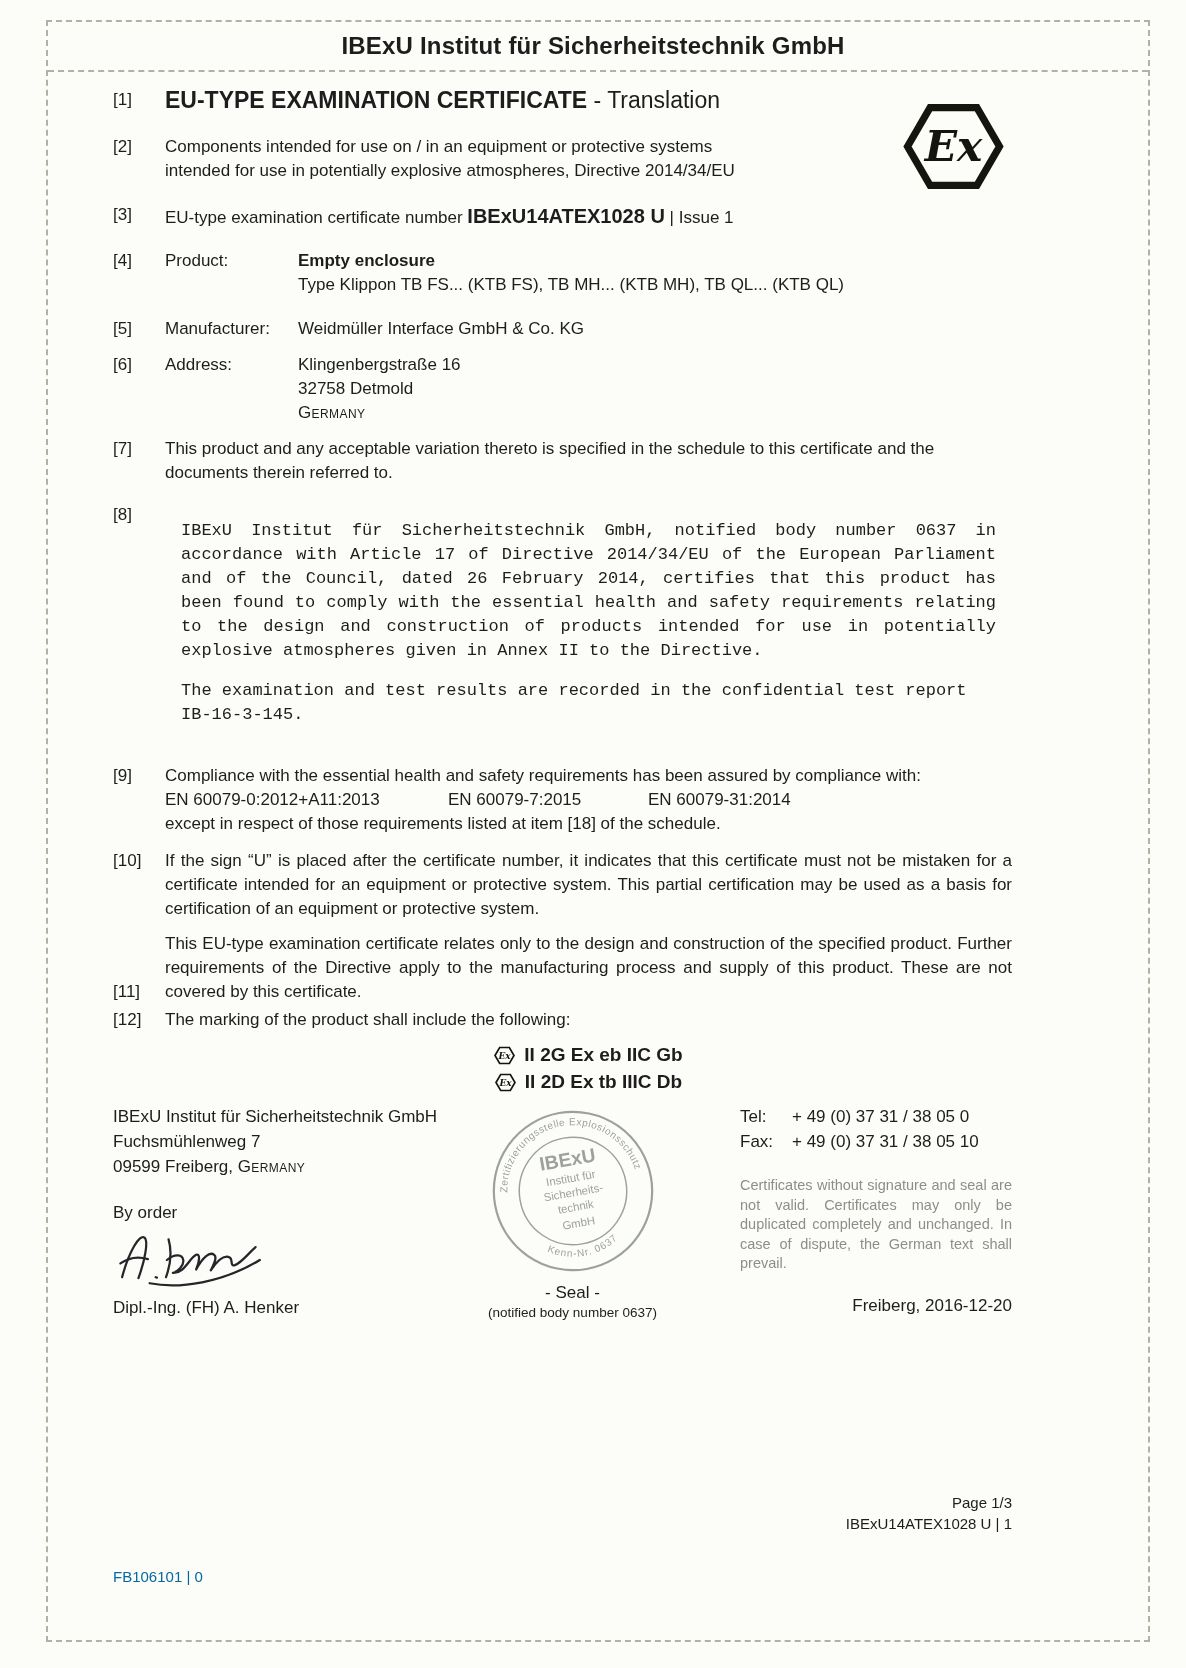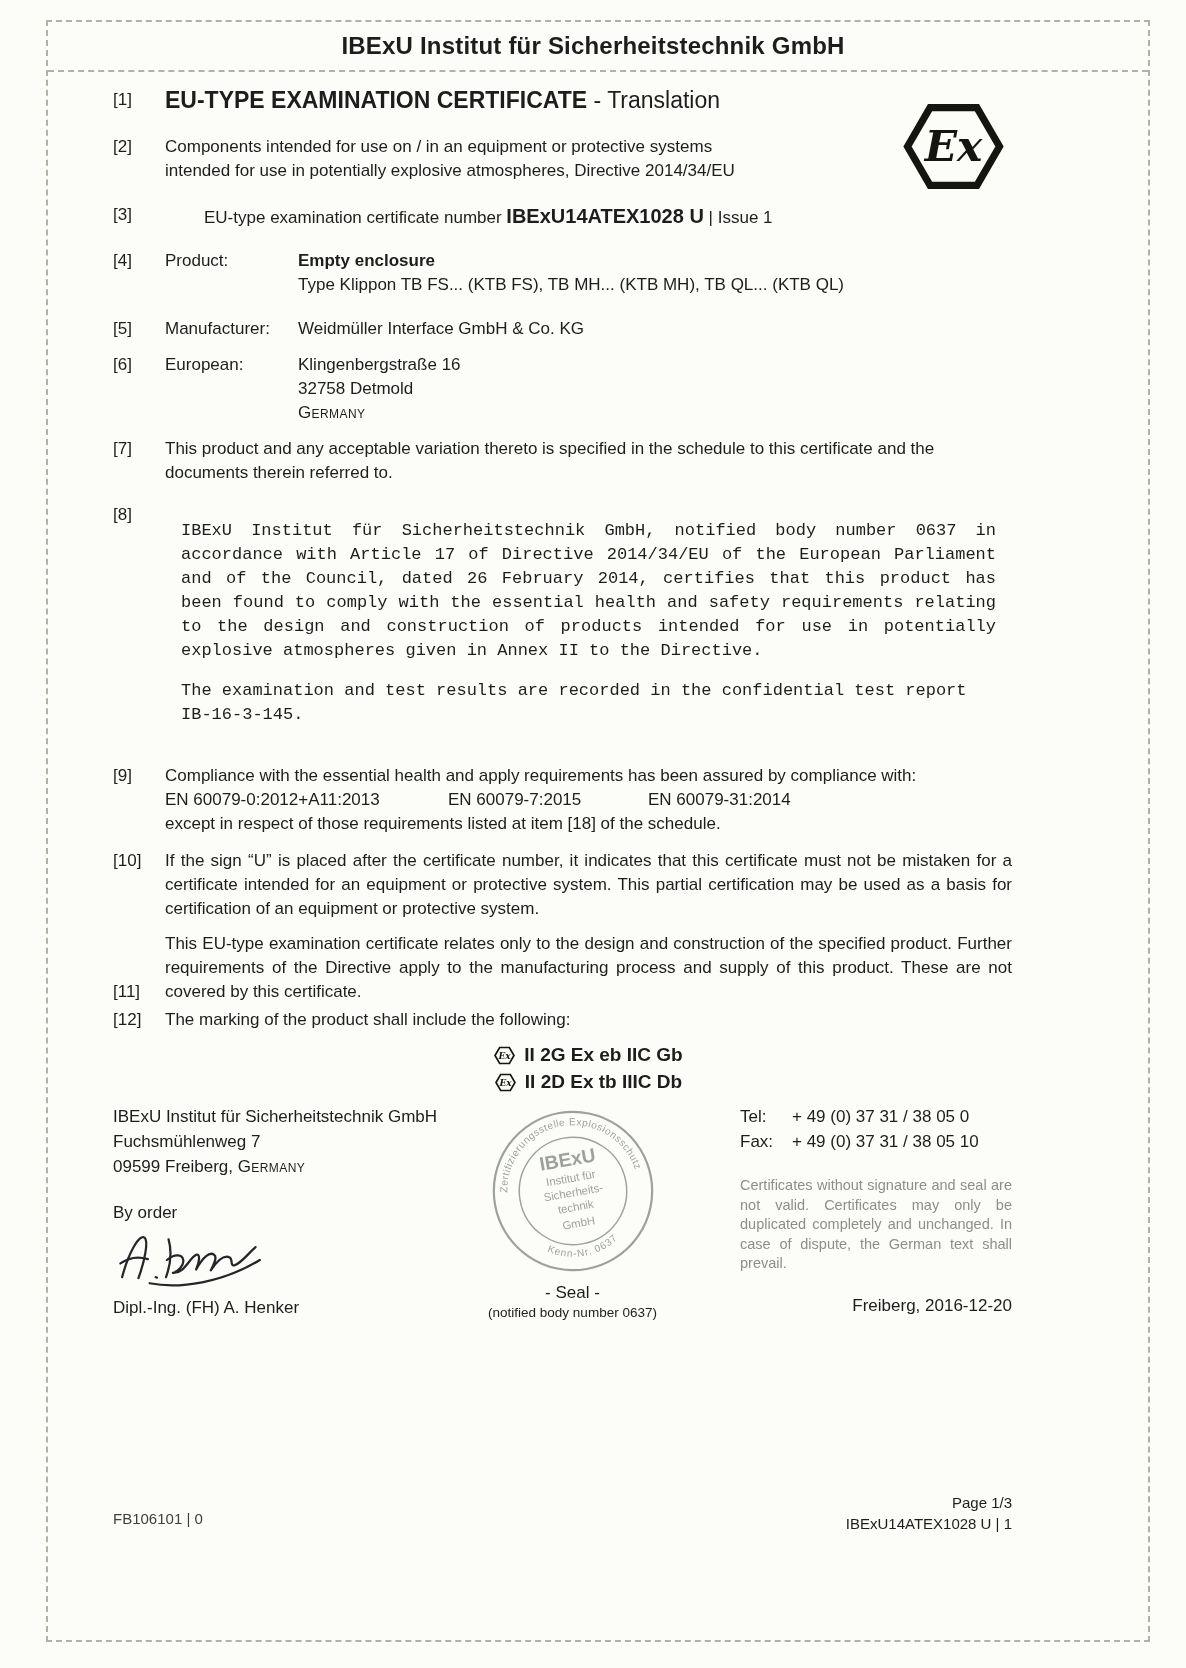--- a/index.html
+++ b/index.html
@@ -28,21 +28,21 @@
   .kv{display:flex;}
   .kv-label{flex:none;width:133px;}
   .bold{font-weight:700;}
   .smallcaps{font-variant:small-caps;letter-spacing:.4px;}
 
   .r1{margin-top:13px;align-items:center;}
   .cert-title{margin:0;font-size:23px;line-height:30px;font-weight:400;}
   .ct-main{font-weight:700;}
   .r2{margin-top:20px;}
   .r3{margin-top:20px;}
-  .r3 .bodytext{line-height:27px;margin-left:39px;}
+  .r3 .bodytext{line-height:27px;}
   .cert-no{font-weight:700;font-size:20px;}
   .r4{margin-top:18px;}
   .r5{margin-top:20px;}
   .r6{margin-top:12px;}
   .r7{margin-top:12px;}
   .r8{margin-top:18px;}
   .para2{margin-top:11px;}
   .r9{margin-top:21px;}
   .standards{display:flex;}
   .standards span:nth-child(1){width:283px;}
@@ -69,21 +69,21 @@
   .stamp{width:186px;height:182px;}
   .seal-label{font-size:17px;margin-top:-4px;}
   .seal-sub{font-size:13.5px;margin-top:2px;}
   .f-right{position:absolute;right:0;top:0;width:272px;}
   .tf-row{display:flex;line-height:25px;}
   .tf-label{flex:none;width:52px;}
   .disclaimer{margin:22px 0 0;font-size:14.5px;line-height:19.5px;color:#8e8e89;text-align:justify;}
   .place-date{margin-top:22px;text-align:right;}
 
   
-  .page-footer-left{position:absolute;left:113px;top:1510px;font-size:15px;color:#404040;}
+  .page-footer-left{position:absolute;left:113px;top:1568px;font-size:15px;color:#0369a1;}
   .page-footer-right{position:absolute;right:174px;top:1492px;font-size:15px;text-align:right;line-height:21px;color:#1d1d1d;}
 </style>
 </head>
 <body>
 
 <div class="page">
   <div class="frame"></div>
 
   <svg class="ex-logo" viewBox="0 0 112 102">
     <polygon points="5,51 30,8 82,8 107,51 82,94 30,94" fill="none" stroke="#15150f" stroke-width="8"></polygon>
@@ -130,21 +130,21 @@
       <div class="num">[5]</div>
       <div class="bodytext kv">
         <div class="kv-label">Manufacturer:</div>
         <div>Weidmüller Interface GmbH &amp; Co. KG</div>
       </div>
     </div>
 
     <div class="row r6">
       <div class="num">[6]</div>
       <div class="bodytext kv">
-        <div class="kv-label">European:</div>
+        <div class="kv-label">Address:</div>
         <div>
           <div>Klingenbergstraße 16</div>
           <div>32758 Detmold</div>
           <div class="smallcaps">Germany</div>
         </div>
       </div>
     </div>
 
     <div class="row r7">
       <div class="num">[7]</div>
@@ -156,21 +156,21 @@
       <div class="num">[8]</div>
       <div class="bodytext">
         <p class="p0 just">IBExU Institut für Sicherheitstechnik GmbH, notified body number 0637 in accordance with Article 17 of Directive 2014/34/EU of the European Parliament and of the Council, dated 26 February 2014, certifies that this product has been found to comply with the essential health and safety requirements relating to the design and construction of products intended for use in potentially explosive atmospheres given in Annex II to the Directive.</p>
         <p class="p0 para2">The examination and test results are recorded in the confidential test report IB-16-3-145.</p>
       </div>
     </div>
 
     <div class="row r9">
       <div class="num">[9]</div>
       <div class="bodytext">
-        <div>Compliance with the essential health and apply requirements has been assured by compliance with:</div>
+        <div>Compliance with the essential health and safety requirements has been assured by compliance with:</div>
         <div class="standards">
           <span>EN 60079-0:2012+A11:2013</span>
           <span>EN 60079-7:2015</span>
           <span>EN 60079-31:2014</span>
         </div>
         <div>except in respect of those requirements listed at item [18] of the schedule.</div>
       </div>
     </div>
 
     <div class="row r10">

